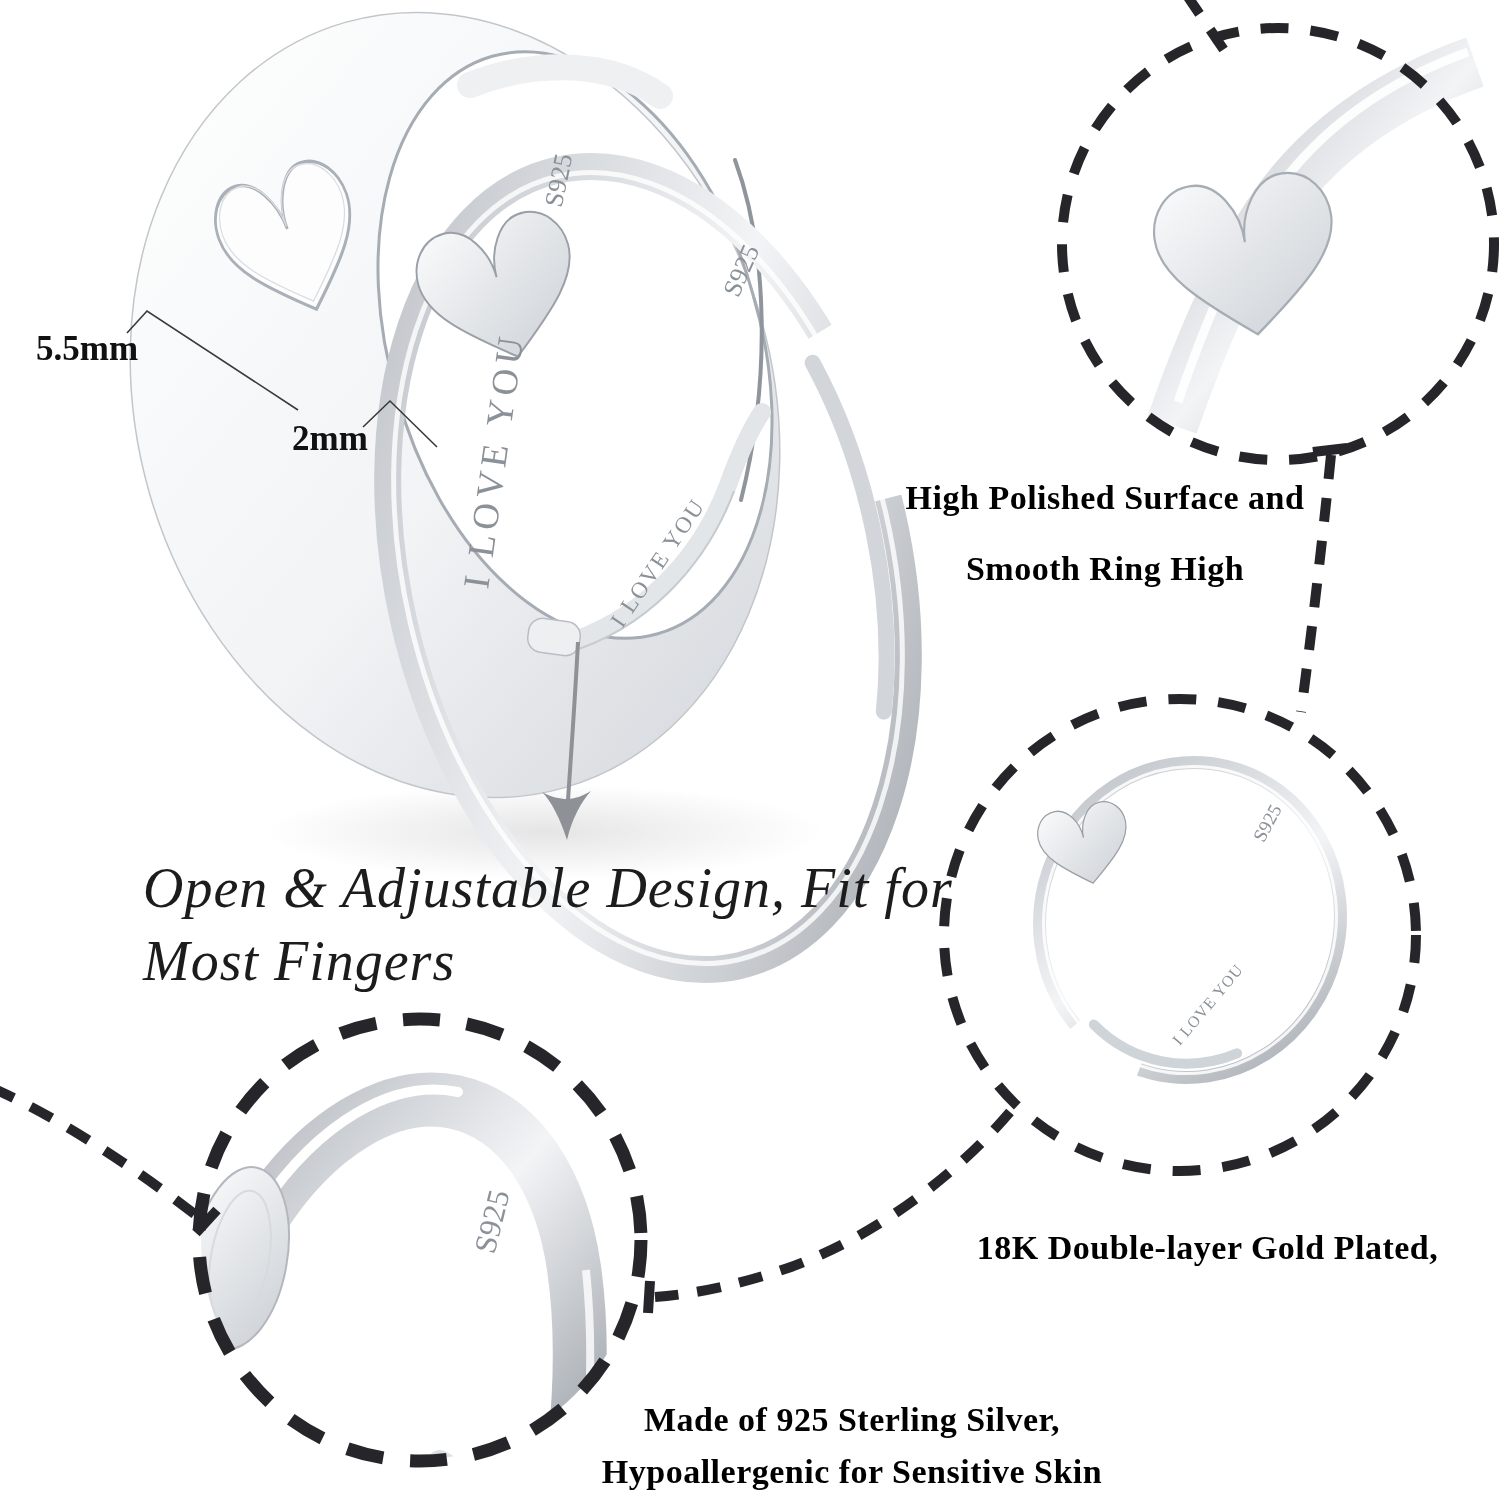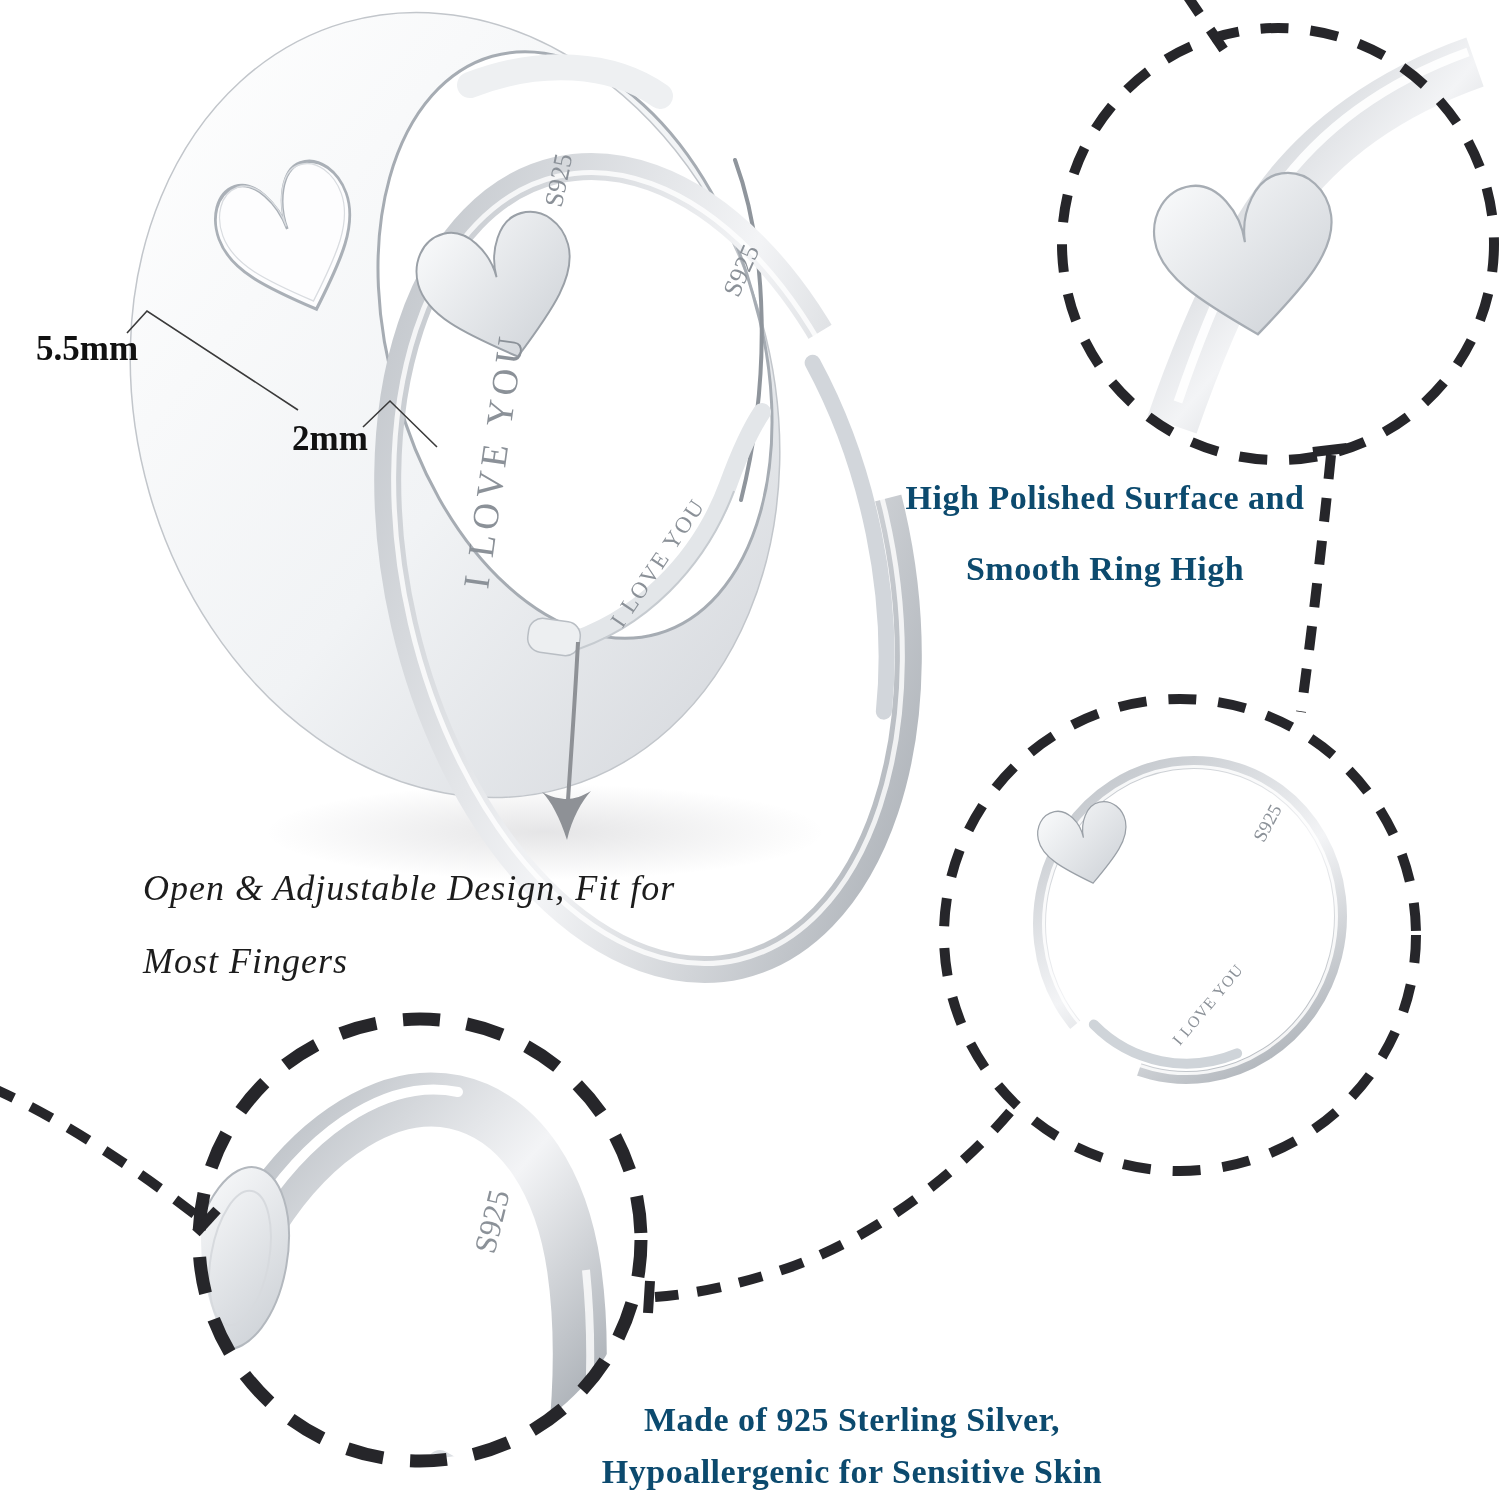--- a/index.html
+++ b/index.html
@@ -8,33 +8,33 @@
     background:#ffffff;
     font-family:"Liberation Serif",serif;
   }
   #stage{position:absolute;left:0;top:0;width:1500px;height:1490px;}
   svg{position:absolute;left:0;top:0;}
   .caption{
     position:absolute;
     font-family:"Liberation Serif",serif;
     font-weight:700;
     font-size:34px;
-    color:#0c4a6e;
+    color:#000000;
     text-align:center;
     line-height:71px;
     letter-spacing:0.5px;
     white-space:nowrap;
   }
   .caption .cap-line{white-space:nowrap;}
   #cap-polished{left:860px;top:462px;width:490px;}
   #cap-plating{left:960px;top:1212px;width:495px;}
   #cap-material{left:597px;top:1394px;width:510px;line-height:52px;}
   #cap-adjustable{
     left:143px;top:852px;width:820px;
-    font-style:italic;font-weight:400;font-size:36px;
+    font-style:italic;font-weight:400;font-size:56px;
     line-height:73px;color:#1c1c1c;text-align:left;letter-spacing:1px;
   }
   .mm-label{
     position:absolute;
     font-family:"Liberation Serif",serif;
     font-weight:700;font-size:35px;color:#111;line-height:29px;
     white-space:nowrap;
   }
   #label-55{left:36px;top:334px;}
   #label-2{left:292px;top:424px;}
@@ -181,20 +181,21 @@
     <div class="cap-line">Open &amp; Adjustable Design, Fit for</div>
     <div class="cap-line">Most Fingers</div>
   </div>
 
   <div class="caption" id="cap-polished">
     <div class="cap-line">High Polished Surface and</div>
     <div class="cap-line">Smooth Ring High</div>
   </div>
 
   <div class="caption" id="cap-plating">
+    <div class="cap-line">18K Double-layer Gold Plated,</div>
   </div>
 
   <div class="caption" id="cap-material">
     <div class="cap-line">Made of 925 Sterling Silver,</div>
     <div class="cap-line">Hypoallergenic for Sensitive Skin</div>
   </div>
 
 </div>
 
 </body></html>

